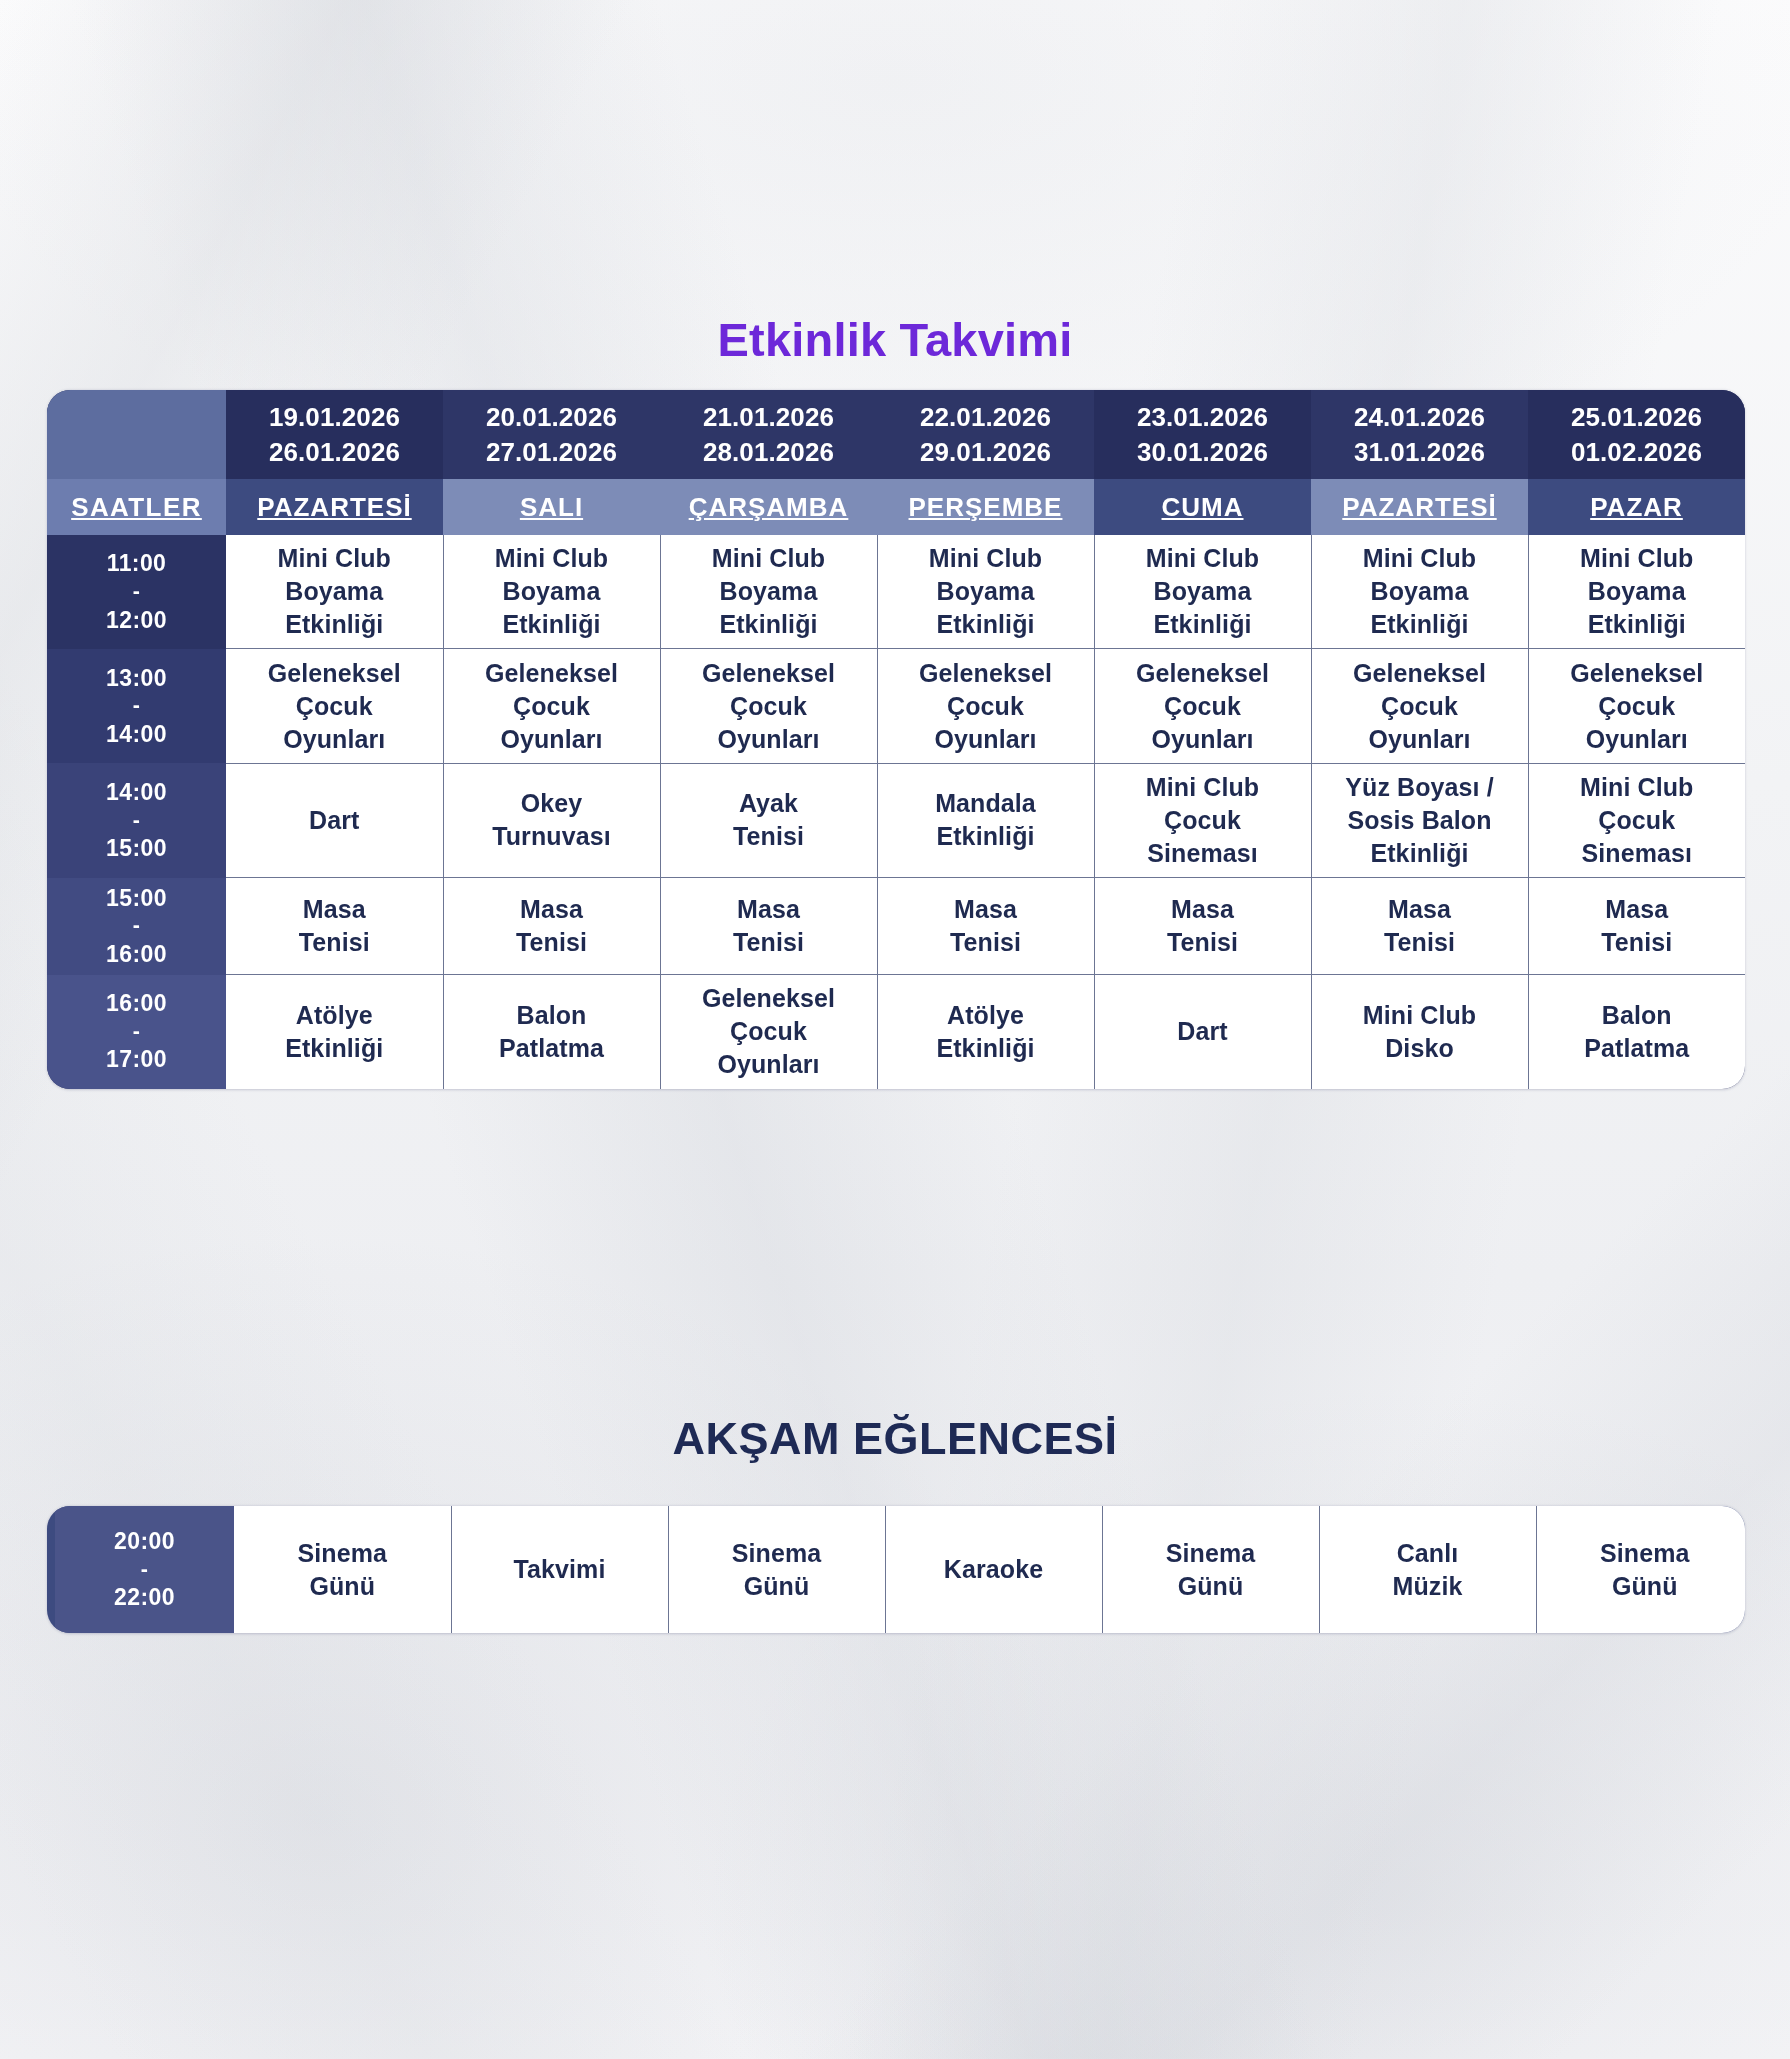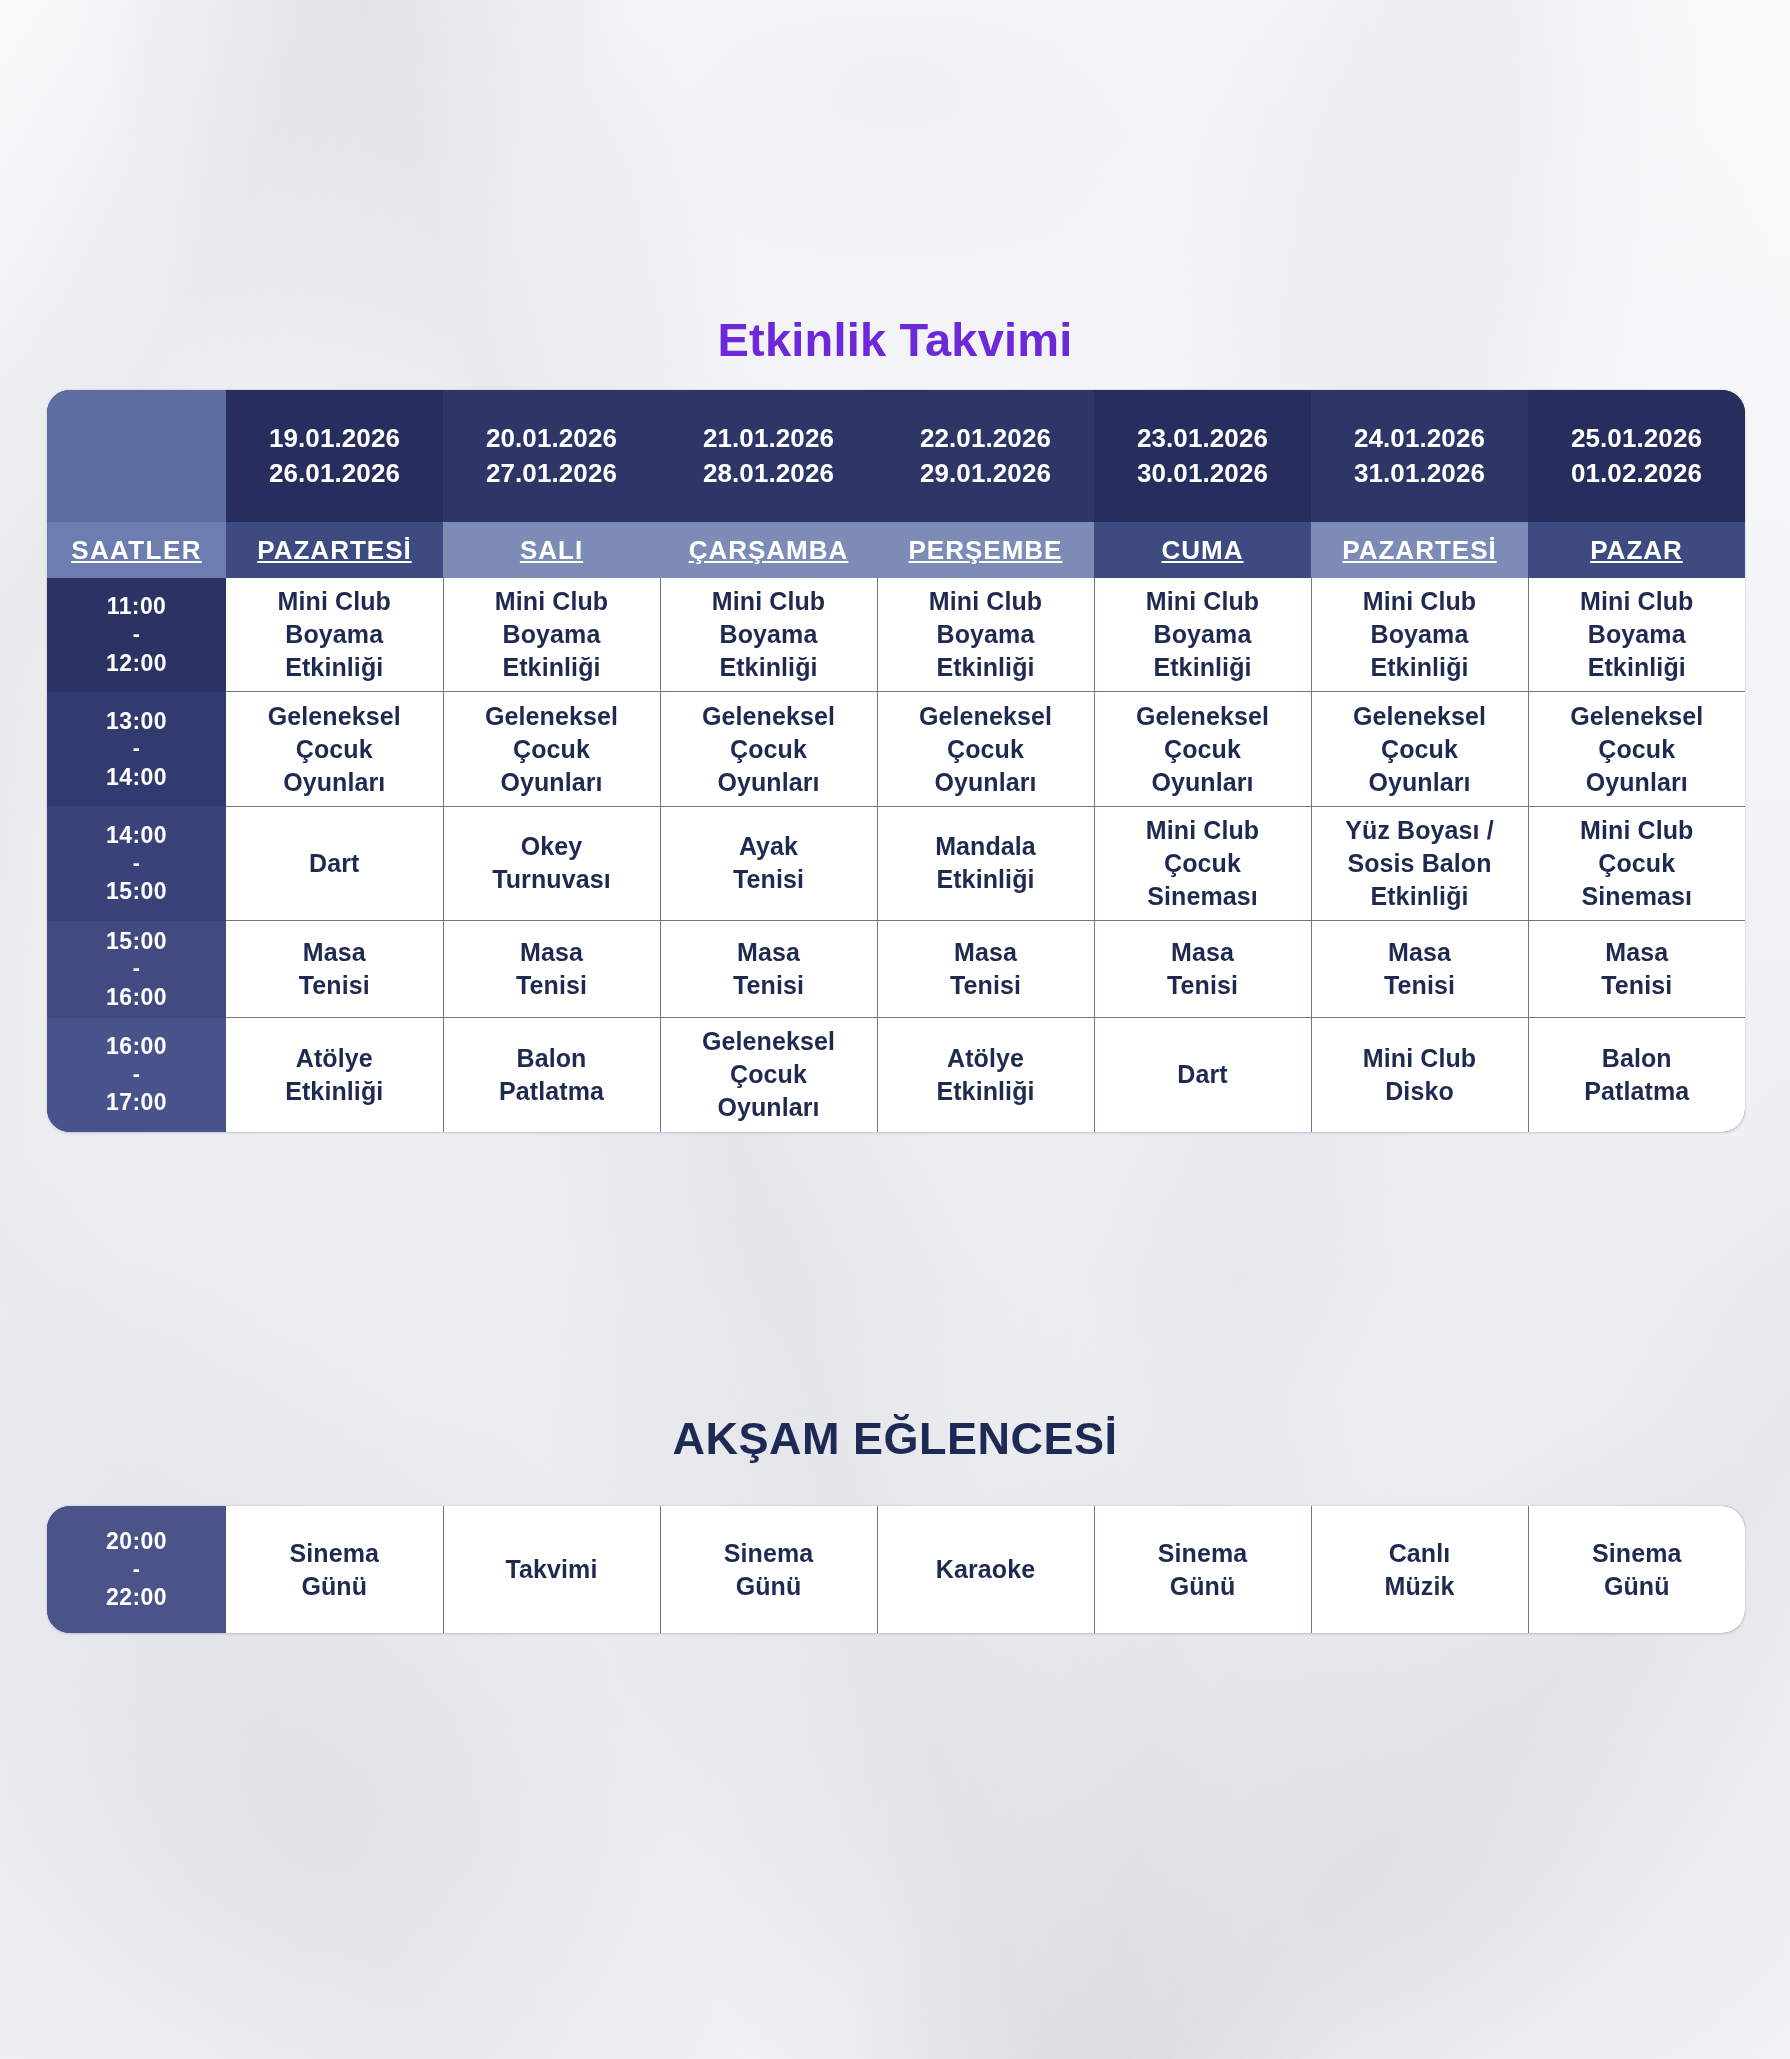--- a/index.html
+++ b/index.html
@@ -64,21 +64,21 @@
   table.grid {
     width: 100%;
     border-collapse: collapse;
     table-layout: fixed;
   }
 
   table.grid col.c-hours { width: 179px; }
 
   
   .dates-cell {
-    height: 132px;
+    height: 89px;
     vertical-align: middle;
     text-align: center;
     color: #ffffff;
     font-size: 26px;
     font-weight: 700;
     line-height: 1.33;
     letter-spacing: 0.1px;
     padding: 0 17px;
   }
   .dates-cell.shade-dark  { background: #272e5d; }
@@ -165,20 +165,21 @@
     border-radius: 23px;
     overflow: hidden;
     background: #3d4b80;
     box-shadow: 0 0.9px 2.7px rgba(40,47,94,0.22);
   }
 
   table.evening-grid {
     width: 100%;
     border-collapse: collapse;
     table-layout: fixed;
+    margin-left: 8px;
   }
   table.evening-grid col.c-hours { width: 179px; }
 
   .evening .hour-cell {
     background: #4a5489;
     height: 127px;
   }
   .evening .act-cell { height: 127px; }
 </style>
 </head>

